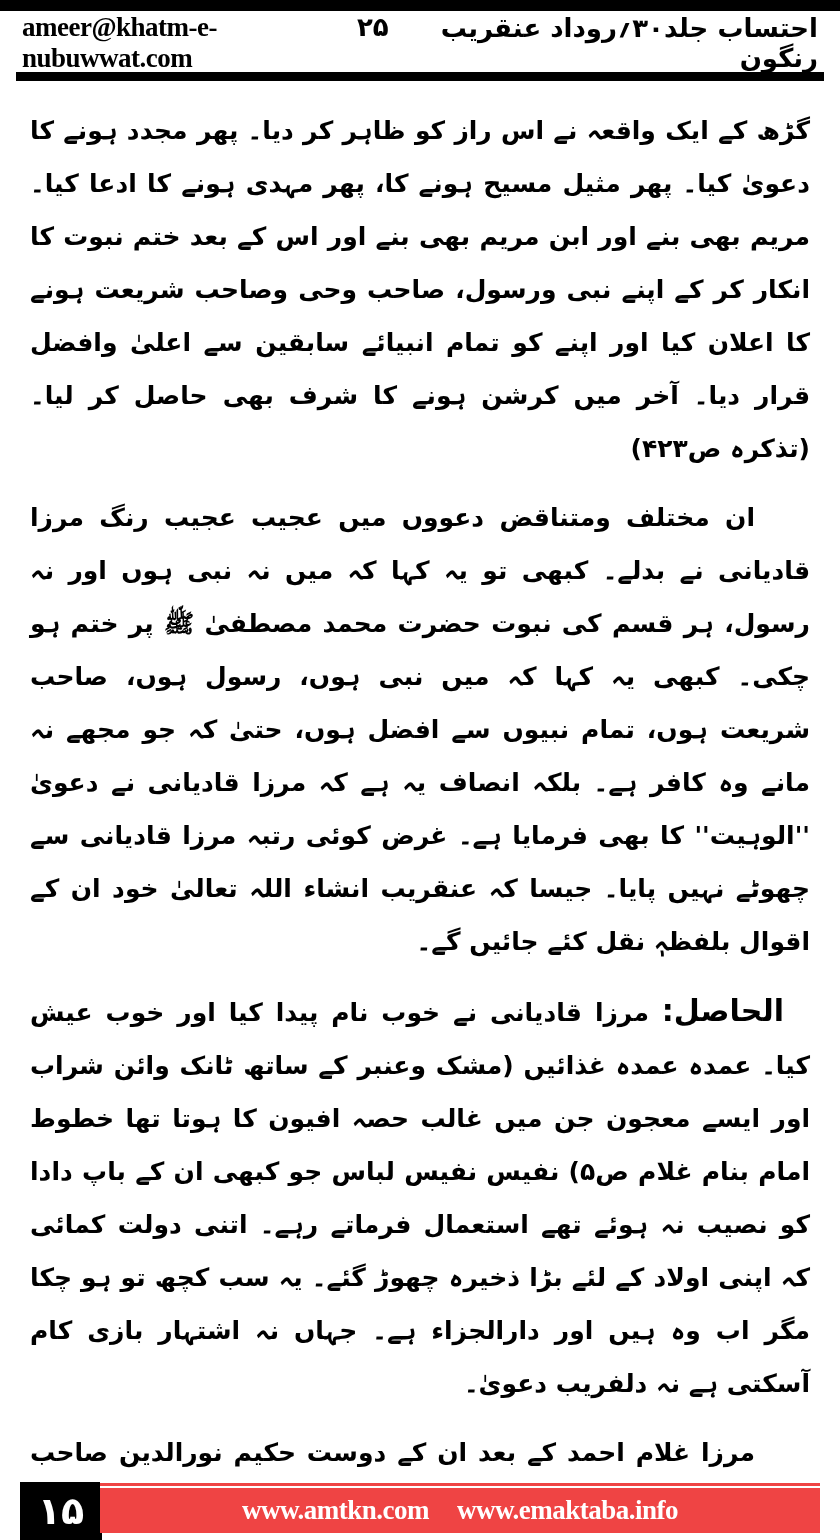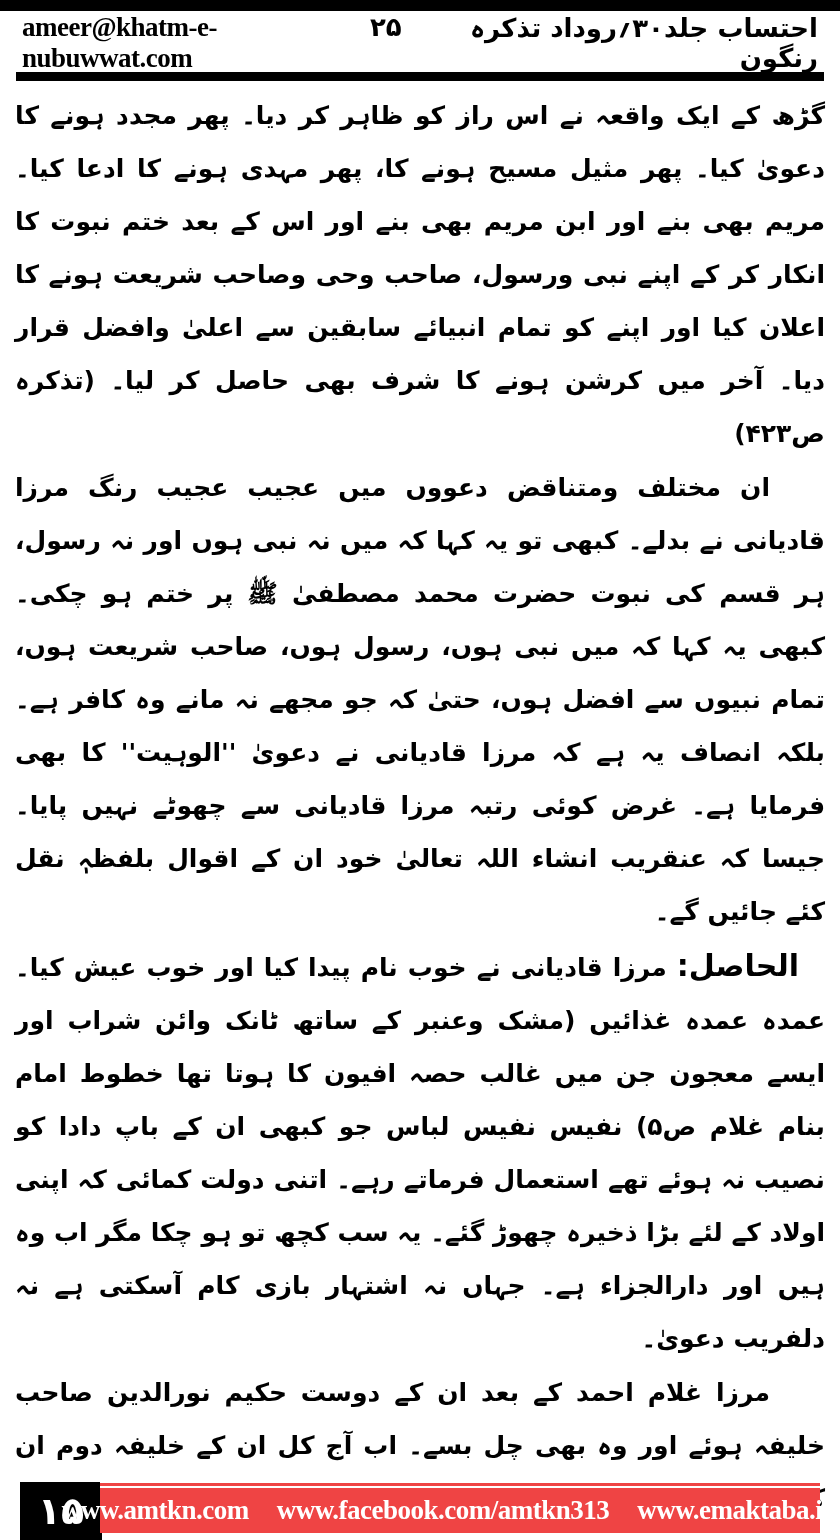--- a/index.html
+++ b/index.html
@@ -25,21 +25,21 @@
   .hdr-title{
     direction:rtl;font-weight:700;font-size:26px;
     font-family:"DejaVu Sans",sans-serif;
   }
   .rule{position:absolute;top:72px;left:16px;width:808px;height:9px;background:#000;}
   .body{
     position:absolute;top:88px;left:14px;width:812px;
     direction:rtl;text-align:justify;
     font-size:25px;font-weight:700;line-height:53px;
   }
-  .para{margin:1px;}
+  .para{margin:16px;}
   .para.indent{text-indent:55px;}
   .para.small-indent{text-indent:26px;}
   .lead{font-size:30px;font-weight:700;}
   .footer{position:absolute;left:0;bottom:0;width:820px;height:62px;}
   .pagebox{
     position:absolute;left:20px;bottom:0;width:82px;height:58px;background:#000;
     display:flex;align-items:center;justify-content:center;
   }
   .pagebox-num{color:#fff;font-weight:700;font-size:38px;direction:rtl;}
   .footerbar{
@@ -59,21 +59,21 @@
 
 <div class="page">
 
   <div class="topbar"></div>
 
   <div class="header">
     <div class="hdr-left">
       <span class="hdr-email">ameer@khatm-e-nubuwwat.com</span>
       <span class="hdr-pagenum">۲۵</span>
     </div>
-    <span class="hdr-title">احتساب جلد۳۰؍روداد تذکرہ رنگون</span>
+    <span class="hdr-title">احتساب جلد۳۰؍روداد عنقریب رنگون</span>
   </div>
 
   <div class="rule"></div>
 
   <div class="body">
     <p class="para">گڑھ کے ایک واقعہ نے اس راز کو ظاہر کر دیا۔ پھر مجدد ہونے کا دعویٰ کیا۔ پھر مثیل مسیح ہونے کا، پھر مہدی ہونے کا ادعا کیا۔ مریم بھی بنے اور ابن مریم بھی بنے اور اس کے بعد ختم نبوت کا انکار کر کے اپنے نبی ورسول، صاحب وحی وصاحب شریعت ہونے کا اعلان کیا اور اپنے کو تمام انبیائے سابقین سے اعلیٰ وافضل قرار دیا۔ آخر میں کرشن ہونے کا شرف بھی حاصل کر لیا۔ (تذکرہ ص۴۲۳)</p>
 
     <p class="para indent">ان مختلف ومتناقض دعووں میں عجیب عجیب رنگ مرزا قادیانی نے بدلے۔ کبھی تو یہ کہا کہ میں نہ نبی ہوں اور نہ رسول، ہر قسم کی نبوت حضرت محمد مصطفیٰ ﷺ پر ختم ہو چکی۔ کبھی یہ کہا کہ میں نبی ہوں، رسول ہوں، صاحب شریعت ہوں، تمام نبیوں سے افضل ہوں، حتیٰ کہ جو مجھے نہ مانے وہ کافر ہے۔ بلکہ انصاف یہ ہے کہ مرزا قادیانی نے دعویٰ ''الوہیت'' کا بھی فرمایا ہے۔ غرض کوئی رتبہ مرزا قادیانی سے چھوٹے نہیں پایا۔ جیسا کہ عنقریب انشاء اللہ تعالیٰ خود ان کے اقوال بلفظہٖ نقل کئے جائیں گے۔</p>
 
     <p class="para small-indent"><span class="lead">الحاصل:</span><span> مرزا قادیانی نے خوب نام پیدا کیا اور خوب عیش کیا۔ عمدہ عمدہ غذائیں (مشک وعنبر کے ساتھ ٹانک وائن شراب اور ایسے معجون جن میں غالب حصہ افیون کا ہوتا تھا خطوط امام بنام غلام ص۵) نفیس نفیس لباس جو کبھی ان کے باپ دادا کو نصیب نہ ہوئے تھے استعمال فرماتے رہے۔ اتنی دولت کمائی کہ اپنی اولاد کے لئے بڑا ذخیرہ چھوڑ گئے۔ یہ سب کچھ تو ہو چکا مگر اب وہ ہیں اور دارالجزاء ہے۔ جہاں نہ اشتہار بازی کام آسکتی ہے نہ دلفریب دعویٰ۔</span></p>
@@ -81,18 +81,17 @@
     <p class="para indent">مرزا غلام احمد کے بعد ان کے دوست حکیم نورالدین صاحب خلیفہ ہوئے اور وہ بھی چل بسے۔ اب آج کل ان کے خلیفہ دوم ان کے فرزند ارجمند مرزا محمود قادیانی ہیں۔ اے</p>
 
   </div>
 
   <div class="footer">
     <div class="pagebox">
       <span class="pagebox-num">۱۵</span>
     </div>
     <div class="footerbar">
       <a href="#">www.amtkn.com</a>
-      <a href="#">www.facebook.com/amtkn313</a>
       <a href="#">www.emaktaba.info</a>
     </div>
   </div>
 
 </div>
 
 </body></html>

